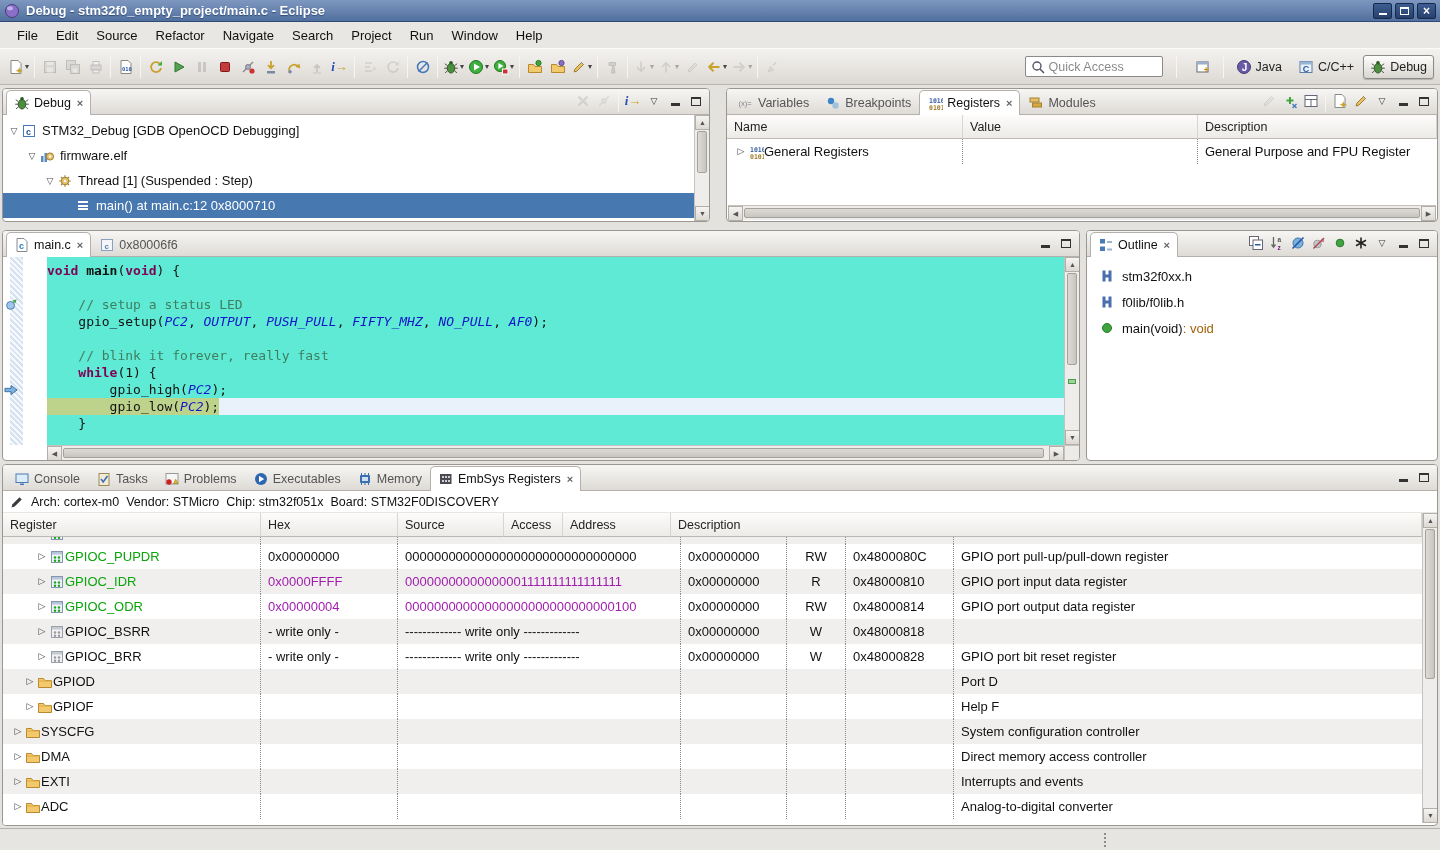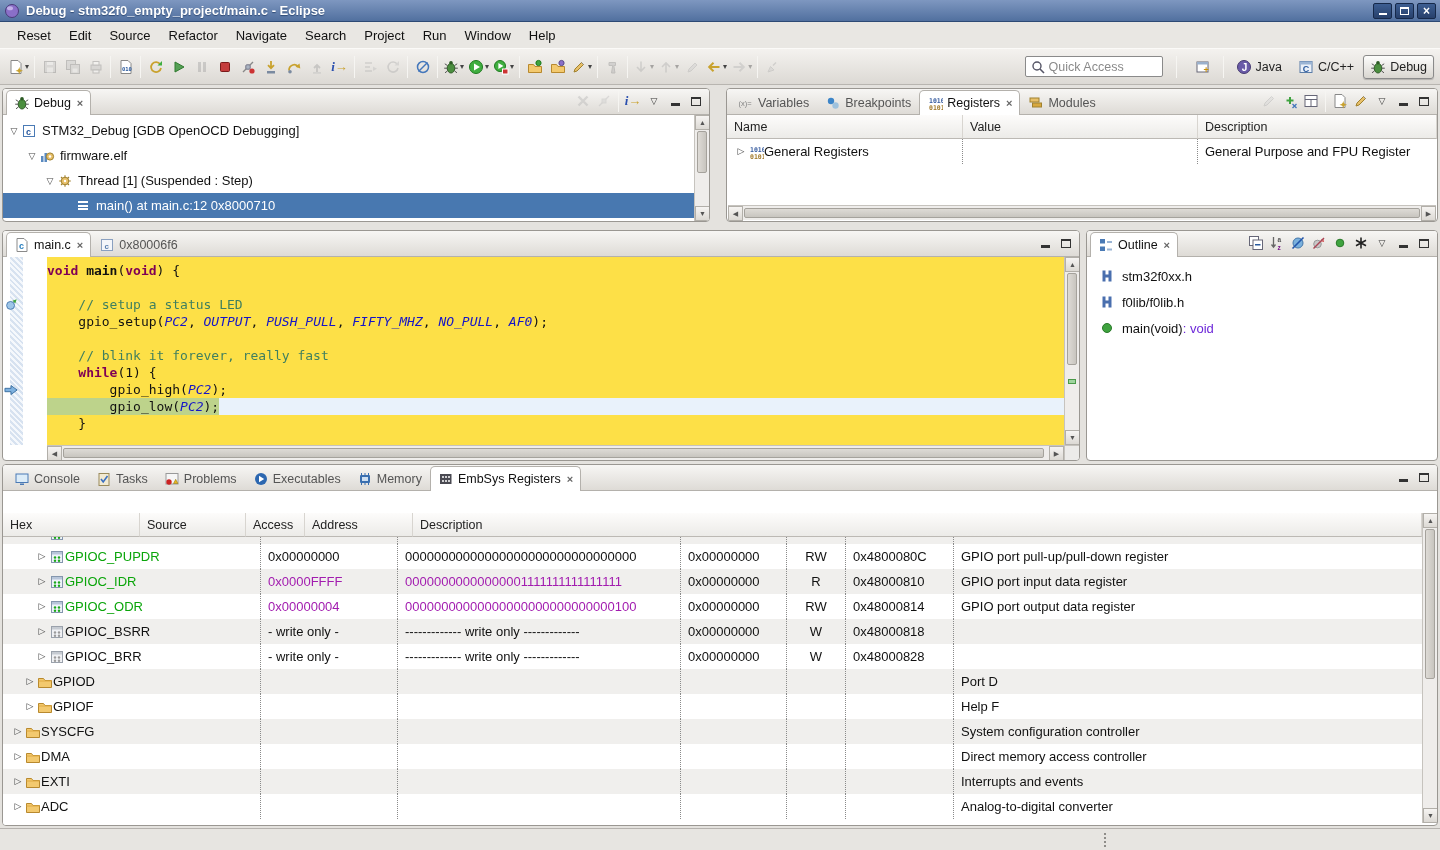--- a/index.html
+++ b/index.html
@@ -73,38 +73,38 @@
   .c-center{justify-content:center}
 
   
   .sbv{position:absolute;width:15px;background:#efedeb;border-left:1px solid #c6c3be}
   .sbh{position:absolute;height:15px;background:#efedeb;border-top:1px solid #c6c3be}
   .sbtn{position:absolute;width:15px;height:15px;background:linear-gradient(#f6f4f2,#dcd9d4);border:1px solid #b2afa9;color:#555;font-size:7px;display:flex;align-items:center;justify-content:center}
   .sthumb{position:absolute;left:2px;right:2px;background:linear-gradient(90deg,#dedbd6,#c8c5bf);border:1px solid #a5a29c;border-radius:2px}
   .sthumb.h{top:2px;bottom:2px;left:auto;right:auto;background:linear-gradient(#dedbd6,#c8c5bf)}
 
   
-  #ed-content{position:absolute;top:26px;left:0;right:0;bottom:15px;background:#fde047}
+  #ed-content{position:absolute;top:26px;left:0;right:0;bottom:15px;background:#5eead4}
   #gutter{position:absolute;left:0;top:0;bottom:0;width:44px;background:#fff}
   #gutter .hatch{position:absolute;left:7px;top:0;bottom:0;width:13px;background:repeating-linear-gradient(45deg,#d7e2f0 0 2px,#f5f8fc 2px 4px)}
   #code{position:absolute;left:44px;top:0;right:15px;bottom:0;font-family:"DejaVu Sans Mono",monospace;font-size:13px;line-height:17px;padding-top:5px;overflow:hidden}
   .code-line{height:17px;white-space:pre}
   .code-line.cur{background:#e9f2fb}
   .code-line.cur .code-text{background:#bdd38b}
   .code-text{display:inline-block;white-space:pre}
   .seg-k{color:#7f0055;font-weight:bold}
   .seg-c{color:#3f7f5f}
   .seg-e{color:#1414c8;font-style:italic}
   .seg-f{font-weight:bold}
   .gut-icon{position:absolute;left:1px;width:15px;height:15px}
 
   
   .orow{height:26px;display:flex;align-items:center;padding-left:12px;font-size:13px;white-space:nowrap}
   .orow .icn{margin-right:7px}
-  .suffix{color:#6d28d9}
+  .suffix{color:#a16207}
 
   
   #bt-info{height:22px;display:flex;align-items:center;gap:6px;padding-left:6px;font-size:12.5px;white-space:pre;border-bottom:1px solid #e8e6e2}
   #bt-table{position:absolute;top:48px;left:0;right:0;bottom:0}
   #bt-header{position:absolute;top:0;left:0;right:15px;height:24px;display:flex}
   #bt-rows{position:absolute;top:24px;left:0;right:15px;bottom:0;overflow:hidden;background:#fff}
 
   #bottom-strip{position:absolute;left:0;top:828px;width:1440px;height:22px;background:#e7e5e1;border-top:1px solid #b5b2ae}
   #bottom-strip .handle{position:absolute;left:1104px;top:4px;height:14px;width:4px;border-left:2px dotted #8f8d89}
 </style>
@@ -125,21 +125,21 @@
     </span>
   <span class="wbtn">
       <span class="wmax"></span>
     </span>
   <span class="wbtn">
       <span class="wclose">×</span>
     </span>
 </div>
 
 <div id="menubar">
-    <div class="menu-item">Reset</div>
+    <div class="menu-item">File</div>
     <div class="menu-item">Edit</div>
     <div class="menu-item">Source</div>
     <div class="menu-item">Refactor</div>
     <div class="menu-item">Navigate</div>
     <div class="menu-item">Search</div>
     <div class="menu-item">Project</div>
     <div class="menu-item">Run</div>
     <div class="menu-item">Window</div>
     <div class="menu-item">Help</div>
   </div>
@@ -949,22 +949,29 @@
             <span class="mini"></span>
           </span>
         </span>
         <span class="tbtn">
           <span class="icn">
             <span class="maxi"></span>
           </span>
         </span>
       </div>
   </div>
+  <div id="bt-info">
+    <span class="icn"><svg viewBox="0 0 16 16" width="16" height="16">
+          <path d="M2.5 13.5l1-3.2 7-7 2.2 2.2-7 7z" fill="#3a3a3a"></path>
+        </svg></span>
+    <span>Arch: cortex-m0  Vendor: STMicro  Chip: stm32f051x  Board: STM32F0DISCOVERY</span>
+  </div>
   <div id="bt-table">
     <div id="bt-header">
+        <div class="hcell" style="width: 258px;">Register</div>
         <div class="hcell" style="width: 137px;">Hex</div>
         <div class="hcell" style="width: 106px;">Source</div>
         <div class="hcell" style="width: 59px;">Access</div>
         <div class="hcell" style="width: 108px;">Address</div>
         <div class="hcell" style="flex: 1 1 0%;">Description</div>
       </div>
     <div id="bt-rows">
         <div class="erow alt partial">
           <div class="ecell" style="width: 258px; padding-left: 32px;">
             <span class="twist">▷</span>
@@ -1087,20 +1094,21 @@
                 <circle cx="10" cy="11.8" r="1.2" fill="#9a9a9a"></circle>
               </svg>
             </span>
             <span>GPIOC_BRR</span>
           </div>
           <div class="ecell" style="width: 137px;">- write only -</div>
           <div class="ecell" style="width: 283px;">------------- write only -------------</div>
           <div class="ecell" style="width: 106px;">0x00000000</div>
           <div class="ecell c-center" style="width: 59px;">W</div>
           <div class="ecell" style="width: 108px;">0x48000828</div>
+          <div class="ecell last">GPIO port bit reset register</div>
         </div>
         <div class="erow alt">
           <div class="ecell" style="width: 258px; padding-left: 20px;">
             <span class="twist">▷</span>
             <span class="icn">
               <svg viewBox="0 0 16 16" width="16" height="16">
                 <path d="M1.5 4.5h5L8 6.5h6.5v7h-13z" fill="#f3c96e" stroke="#b8892e"></path>
                 <path d="M1.5 7h13" stroke="#e0aa42"></path>
               </svg>
             </span>

